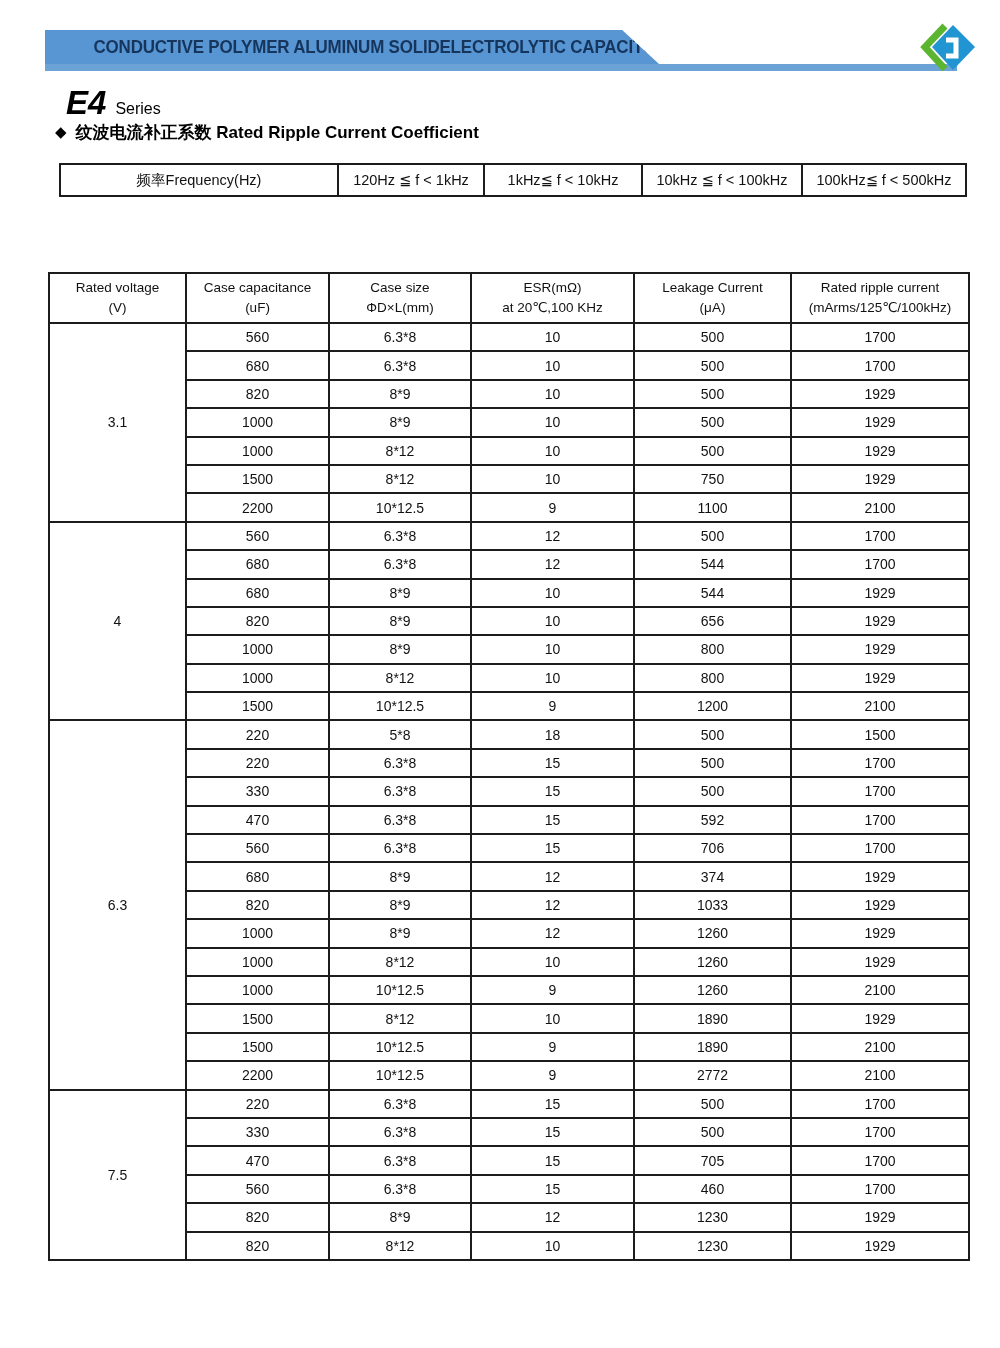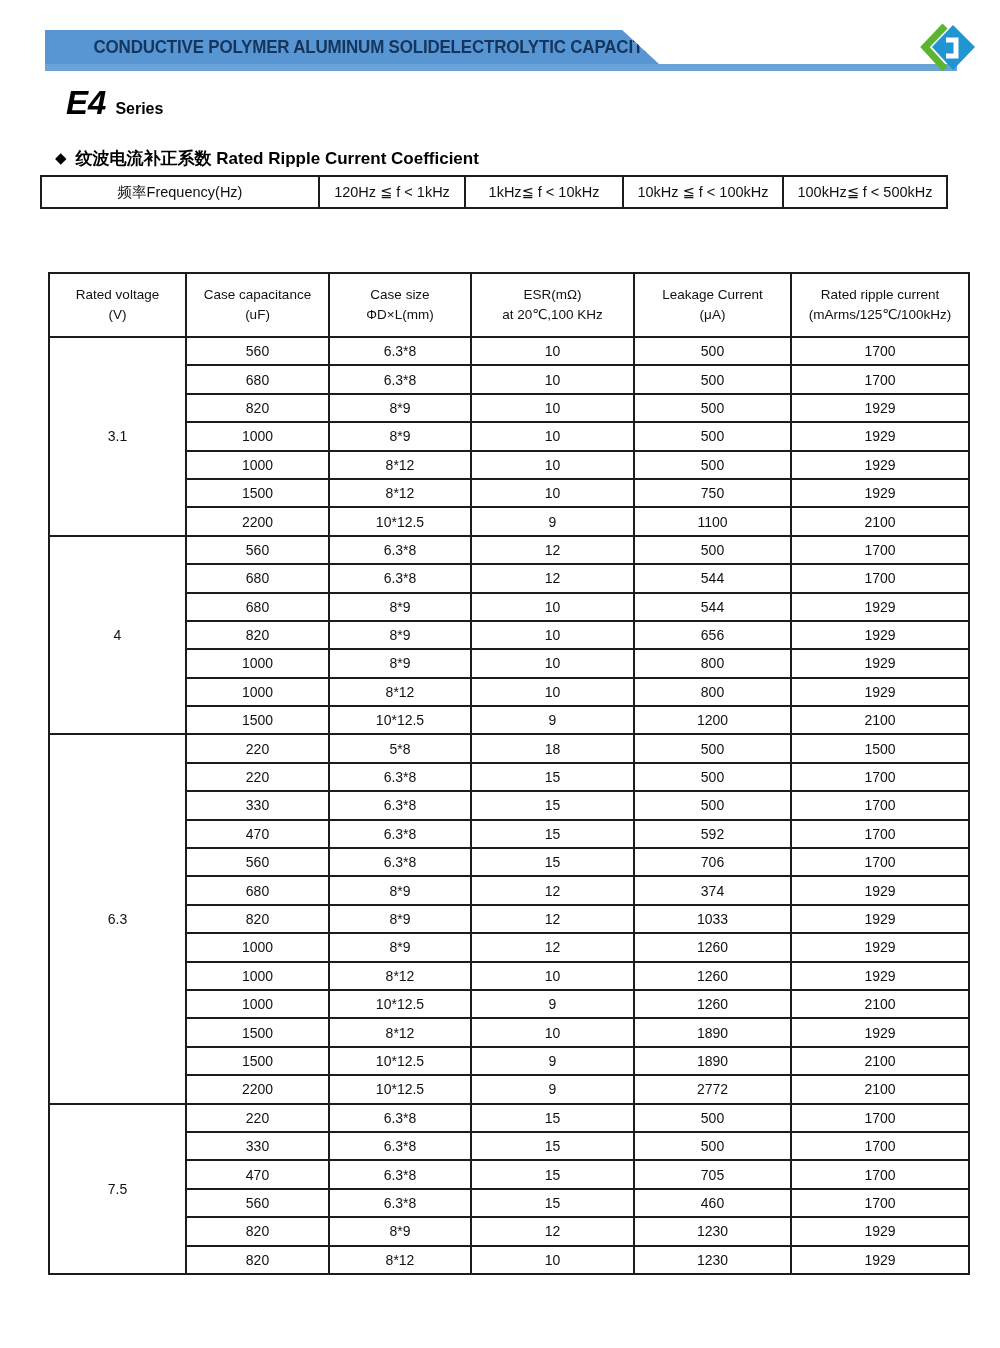--- a/index.html
+++ b/index.html
@@ -17,40 +17,40 @@
   .banner-text {
     padding-left:50px; font-size:17.5px; font-weight:600; letter-spacing:-0.2px;
     color:#16355c; white-space:nowrap; transform:scaleX(0.97); transform-origin:left center;
   }
   .banner-line { position:absolute; left:45px; top:64px; width:912px; height:7px; background:#6ba3d6; }
   .logo { position:absolute; left:920px; top:20px; width:58px; height:58px; }
 
   
   .series-title { position:absolute; left:66px; top:84px; }
   .series-main { font-size:33px; font-weight:bold; color:#000; letter-spacing:0px;font-style:italic; }
-  .series-sub  { font-size:16px; font-weight:bold; color:#000; margin-left:9px; }
+  .series-sub  { font-size:16px; font-weight:normal; color:#000; margin-left:9px; }
 
   
   .section-title { position:absolute; left:55px; font-size:17px; font-weight:bold; color:#000; white-space:nowrap; }
   .section-title .diamond { font-size:15px; margin-right:9px; position:relative; top:-1px; }
-  #sec1-title { top:147px; }
+  #sec1-title { top:121px; }
   #sec2-title { top:248px; }
 
   
   table { border-collapse:collapse; table-layout:fixed; background:#fff; }
   td, th { border:2px solid #1c1c1c; text-align:center; vertical-align:middle;
            font-weight:normal; overflow:hidden; }
 
   
-  #coef-table { position:absolute; left:40px; top:163px; width:906px;margin-top:12px; }
+  #coef-table { position:absolute; left:59px; top:163px; width:906px; }
   #coef-table td { height:32px; font-size:14.5px; }
 
   
   #ratings-table { position:absolute; left:48px; top:272px; width:920px; }
-  #ratings-table th { height:64px; font-size:13.5px; line-height:1.45; }
+  #ratings-table th { height:50px; font-size:13.5px; line-height:1.45; }
   #ratings-table td { height:28.4px; font-size:14px; }
   .hline { display:block; }
 </style>
 </head>
 <body>
 
 <div class="page">
 
   <div class="banner">
     <span class="banner-text">CONDUCTIVE POLYMER ALUMINUM SOLIDELECTROLYTIC CAPACITORS</span>

